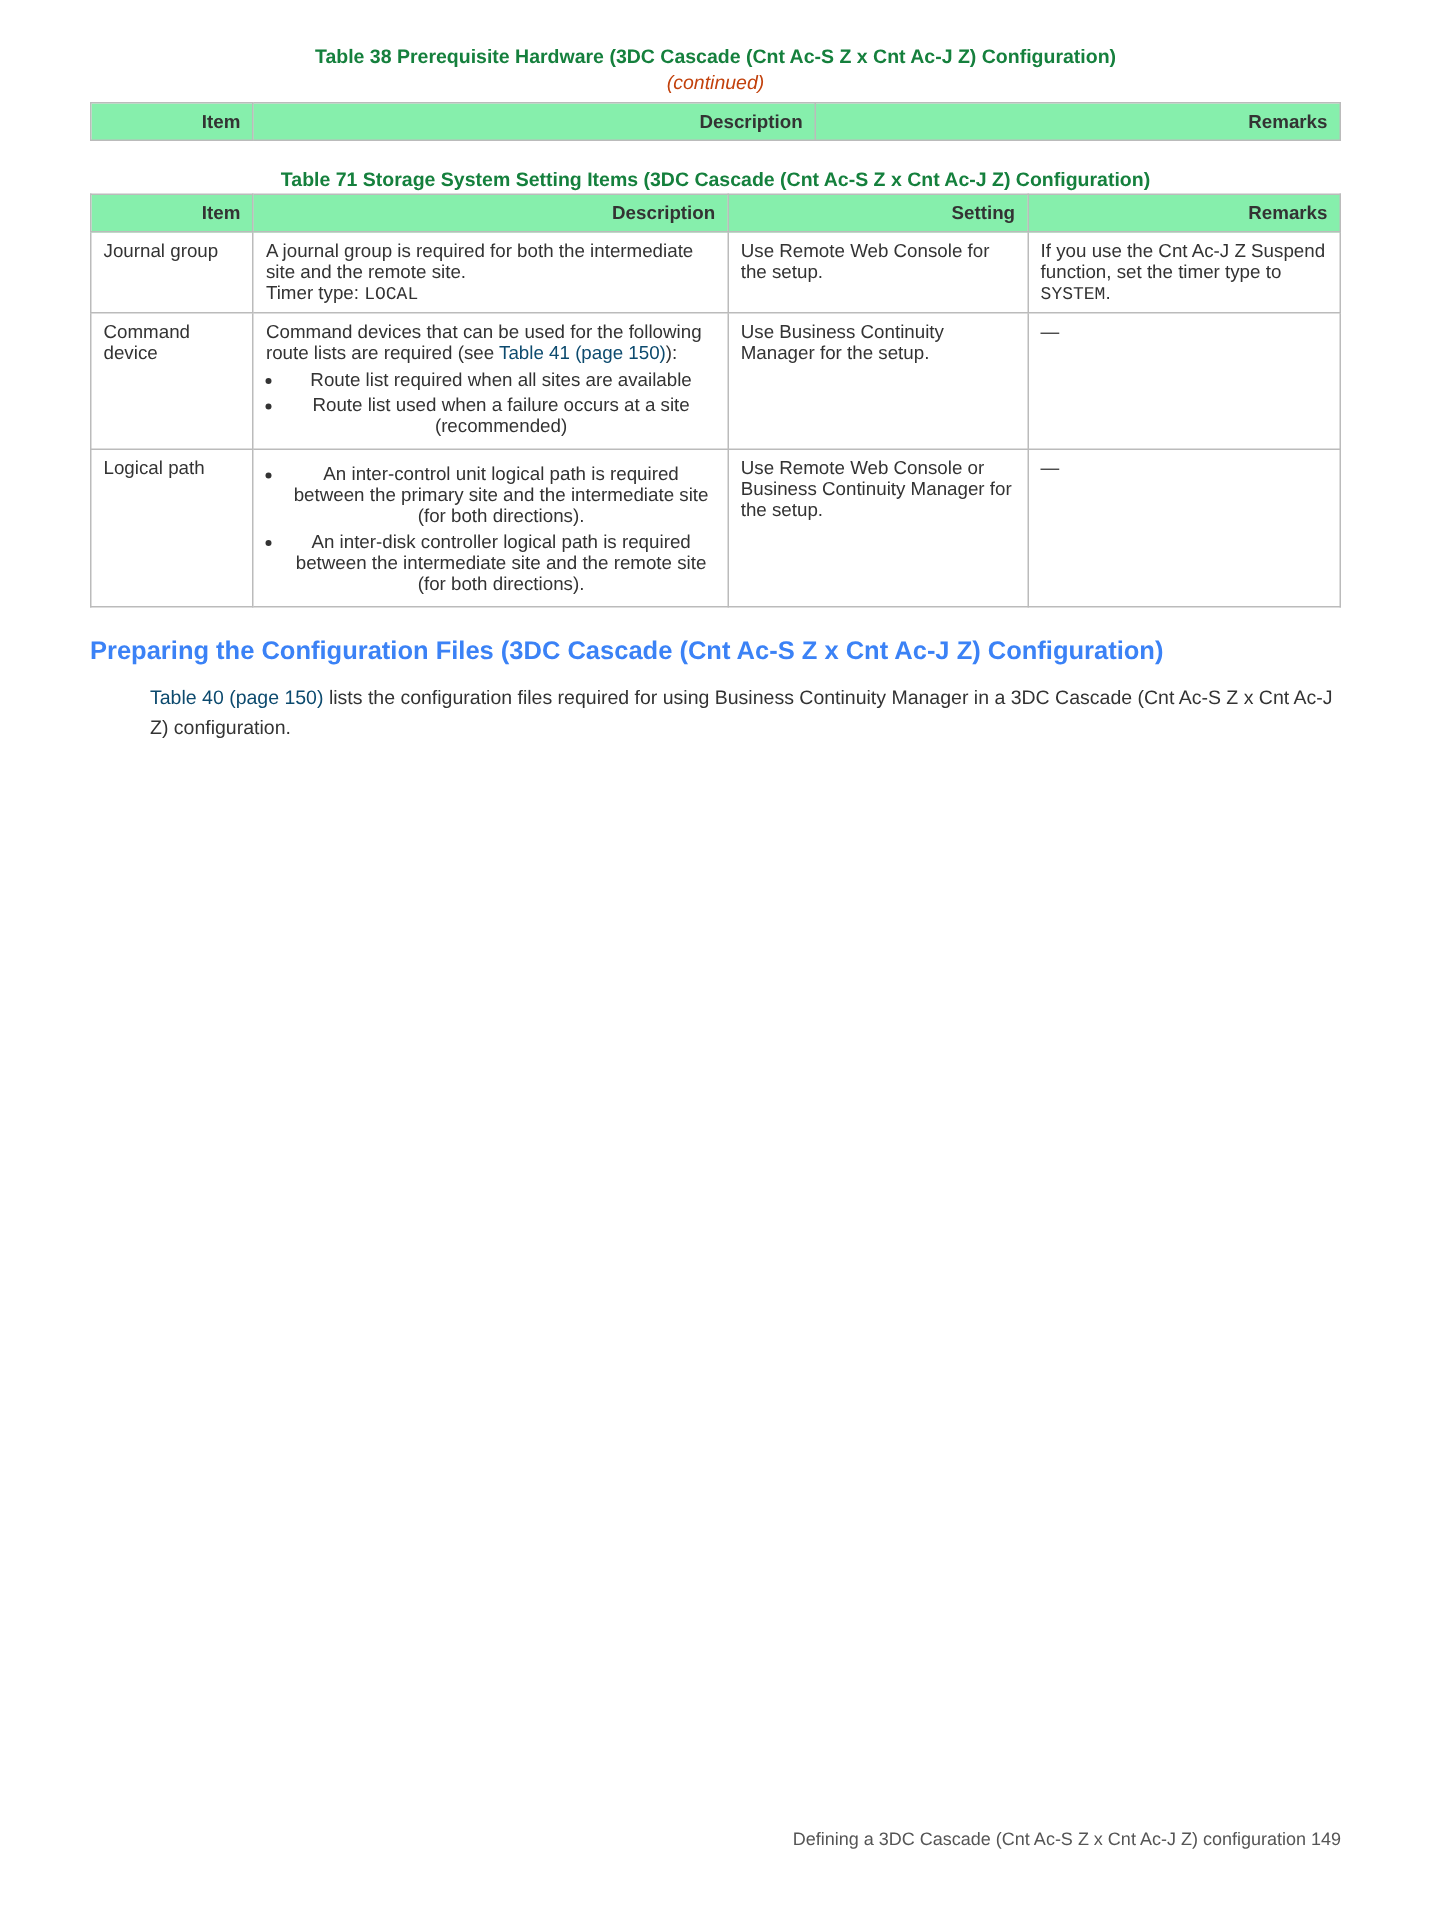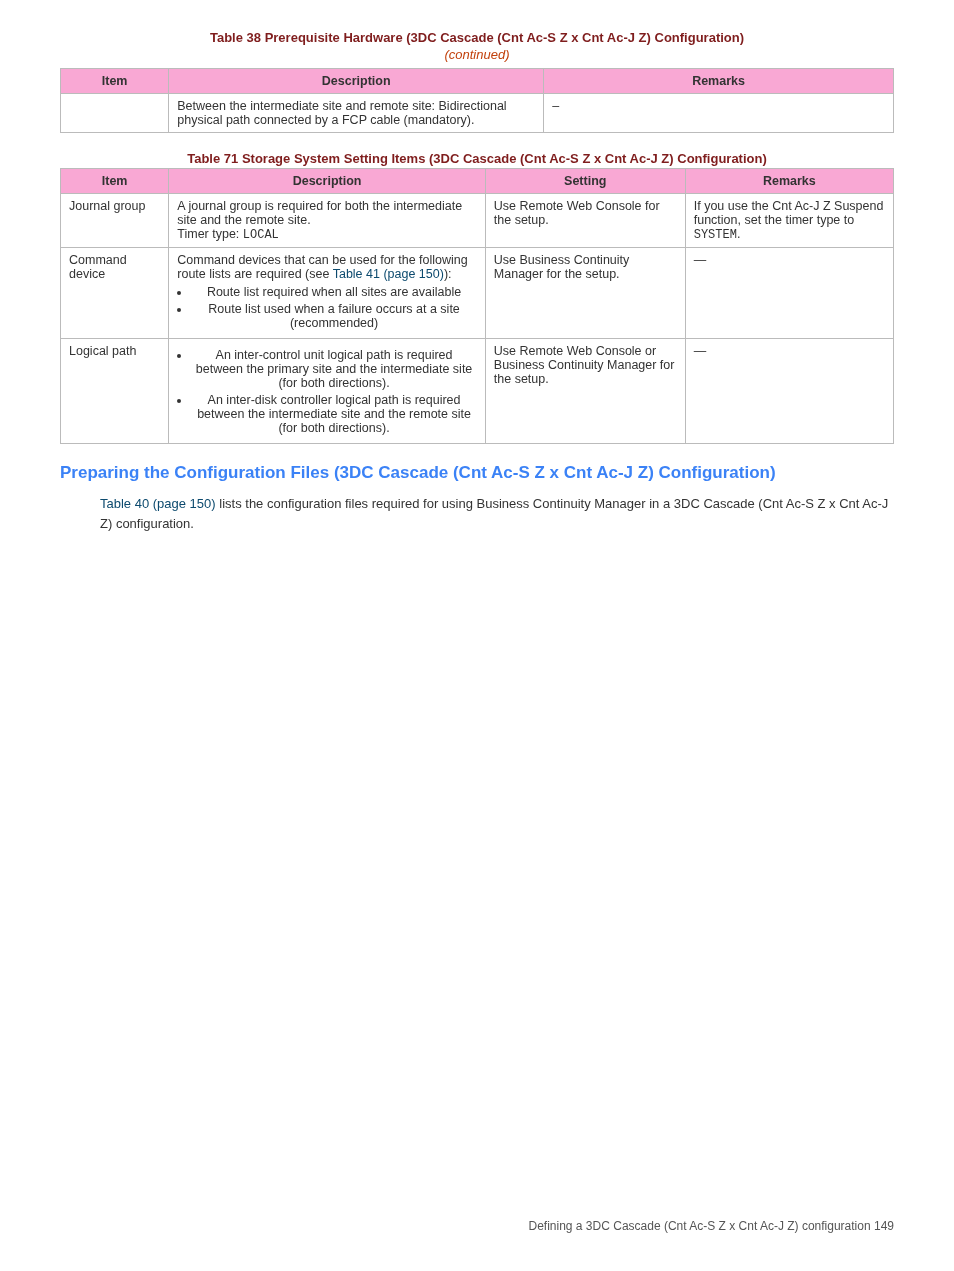--- a/index.html
+++ b/index.html
@@ -6,45 +6,45 @@
     body {
       font-family: Arial, Helvetica, sans-serif;
       font-size: 13px;
       color: #333;
       background: #fff;
       width: 954px;
       min-height: 1271px;
       padding: 30px 60px 60px 60px;
     }
     .table-title {
-      color: #7f1d1d;
+      color: #15803d;
       font-size: 13px;
       font-weight: bold;
       text-align: center;
       margin-bottom: 2px;
     }
     .table-title-continued {
       color: #c2410c;
       font-size: 13px;
       font-style: italic;
       text-align: center;
       margin-bottom: 6px;
     }
     table {
       width: 100%;
       border-collapse: collapse;
       margin-bottom: 18px;
       font-size: 12.5px;
     }
     table th {
-      background: #f9a8d4;
+      background: #86efac;
       border: 1px solid #bbb;
       padding: 5px 8px;
       font-weight: bold;
-      text-align: center;
+      text-align: right;
       vertical-align: top;
     }
     table td {
       border: 1px solid #bbb;
       padding: 5px 8px;
       vertical-align: top;
     }
     .col-item { width: 13%; }
     .col-desc { width: 38%; }
     .col-setting { width: 24%; }
@@ -96,25 +96,20 @@
 
 <table>
   <thead>
     <tr>
       <th class="col-item-narrow">Item</th>
       <th class="col-desc-narrow">Description</th>
       <th class="col-remarks-narrow">Remarks</th>
     </tr>
   </thead>
   <tbody>
-    <tr>
-      <td></td>
-      <td>Between the intermediate site and remote site: Bidirectional physical path connected by a FCP cable (mandatory).</td>
-      <td>–</td>
-    </tr>
   </tbody>
 </table>
 
 <div class="table-title">Table 71 Storage System Setting Items (3DC Cascade (Cnt Ac-S Z x Cnt Ac-J Z) Configuration)</div>
 
 <table>
   <thead>
     <tr>
       <th class="col-item">Item</th>
       <th class="col-desc">Description</th>

